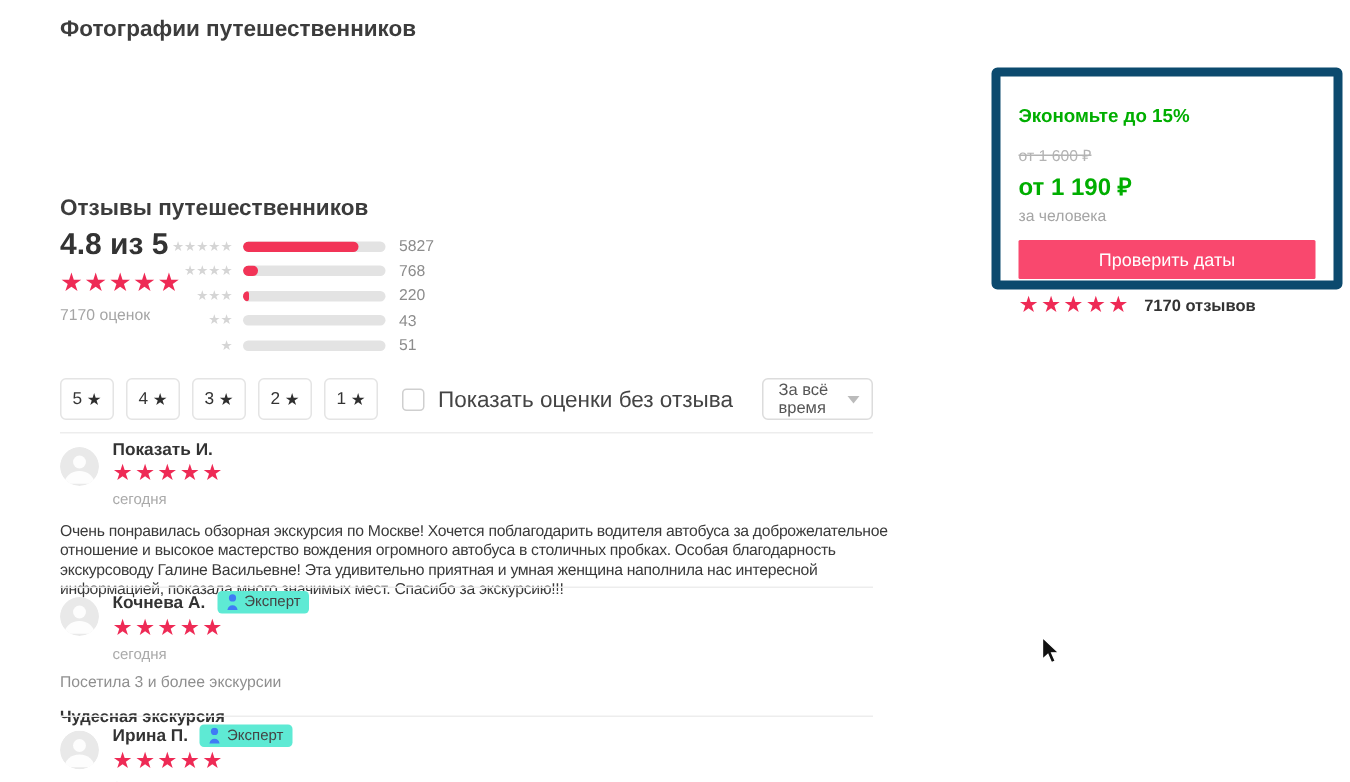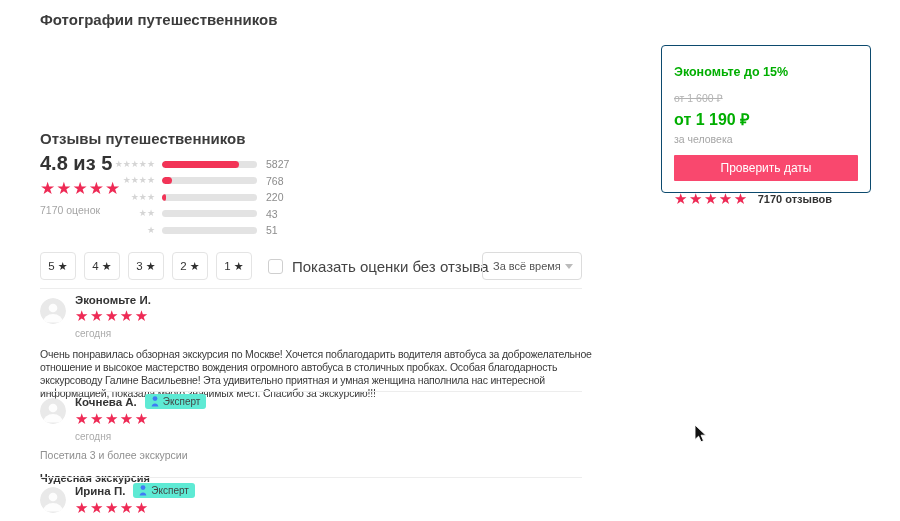--- a/index.html
+++ b/index.html
@@ -55,21 +55,21 @@
 
   
   .filters { position:absolute; left:40px; top:252px; width:542px; height:28px; display:flex; align-items:center; }
   .chip { width:36px; height:28px; border:1px solid #e4e4e4; border-radius:4px; background:#fff;
           display:flex; align-items:center; justify-content:center; gap:3px; margin-right:8px;
           font-size:11.5px; color:#333; cursor:pointer; }
   .chip .st { font-size:11px; color:#2f2f2f; }
   .cbx { width:15px; height:15px; border:1px solid #cfcfcf; border-radius:3px; background:#fff;
          margin:0 9px 0 8px; cursor:pointer; }
   .cbx-label { font-size:15px; color:#444; }
-  .dropdown { position:absolute; right:0; top:0; width:100px; height:28px; border:1px solid #dcdcdc;
+  .dropdown { position:absolute; right:0; top:0; width:74px; height:28px; border:1px solid #dcdcdc;
               border-radius:4px; display:flex; align-items:center; padding:0 8px 0 10px;
               justify-content:space-between; cursor:pointer; }
   .dropdown-label { font-size:11px; color:#555; }
   .chev { width:0; height:0; border-left:4px solid transparent; border-right:4px solid transparent;
           border-top:5px solid #bbb; }
 
   .divider { position:absolute; left:40px; width:542px; height:1px; background:#ededed; }
 
   
   .review { position:absolute; left:40px; width:558px; }
@@ -84,22 +84,22 @@
   .rev-date { font-size:10px; color:#aaa; margin-top:3px; }
   .rev-text { font-size:10.5px; letter-spacing:-0.2px; line-height:13px; color:#3a3a3a; margin-top:9px; }
   .rev-visits { font-size:10.5px; color:#8f8f8f; margin-top:7px; }
   .rev-title { font-size:11px; font-weight:bold; color:#333; margin-top:11px; }
   #review-1 { top:294px; }
   #review-2 { top:394px; }
   #review-3 { top:483px; }
   #div-1 { top:288px; } #div-2 { top:391px; } #div-3 { top:477px; }
 
   
-  .card { position:absolute; left:661px; top:45px; width:210px; height:148px; background:#fff;
-          border:1px solid #0c4a6e; border-radius:4px; padding:13px 12px; }
+  .card { position:absolute; left:661px; top:45px; width:234px; height:148px; background:#fff;
+          border:6px solid #0c4a6e; border-radius:4px; padding:13px 12px; }
   .discount { font-size:12.5px; font-weight:bold; color:#00ae00; margin-top:6px; }
   .old-price { font-size:10.5px; color:#b3b3b3; text-decoration:line-through; margin-top:12px; }
   .price { font-size:16px; font-weight:bold; color:#00ae00; margin-top:3px; }
   .per-person { font-size:10.5px; color:#a5a5a5; margin-top:3px; }
   .cta { margin-top:10px; width:100%; height:26px; background:#f9486e; color:#fff; border:none;
          border-radius:1px; font-size:12px; font-family:"Liberation Sans", sans-serif; cursor:pointer; }
   .card-rating { display:flex; align-items:center; margin-top:10px; }
   .stars-card { font-size:15px; letter-spacing:1.5px; line-height:1; }
   .card-reviews { font-size:11px; font-weight:bold; color:#333; margin-left:9px; }
 
@@ -197,21 +197,21 @@
     <div class="rev-head">
       <div class="avatar">
         <svg width="26" height="26" viewBox="0 0 26 26">
             <circle cx="13" cy="13" r="13" fill="#e9e9e9"></circle>
             <circle cx="13" cy="10" r="4.3" fill="#fdfdfd"></circle>
             <path d="M3 24.5 a10 8.5 0 0 1 20 0 z" fill="#fdfdfd"></path>
           </svg>
       </div>
       <div class="rev-info">
         <div class="name-row">
-            <span class="rev-name">Экономьте И.</span>
+            <span class="rev-name">Показать И.</span>
           </div>
         <div class="stars stars-rev stars5"></div>
         <div class="rev-date">сегодня</div>
       </div>
     </div>
     <div class="rev-text">Очень понравилась обзорная экскурсия по Москве! Хочется поблагодарить водителя автобуса за доброжелательное отношение и высокое мастерство вождения огромного автобуса в столичных пробках. Особая благодарность экскурсоводу Галине Васильевне! Эта удивительно приятная и умная женщина наполнила нас интересной информацией, показала много значимых мест. Спасибо за экскурсию!!!</div>
   </div>
 
   <div class="divider" id="div-2"></div>
 

